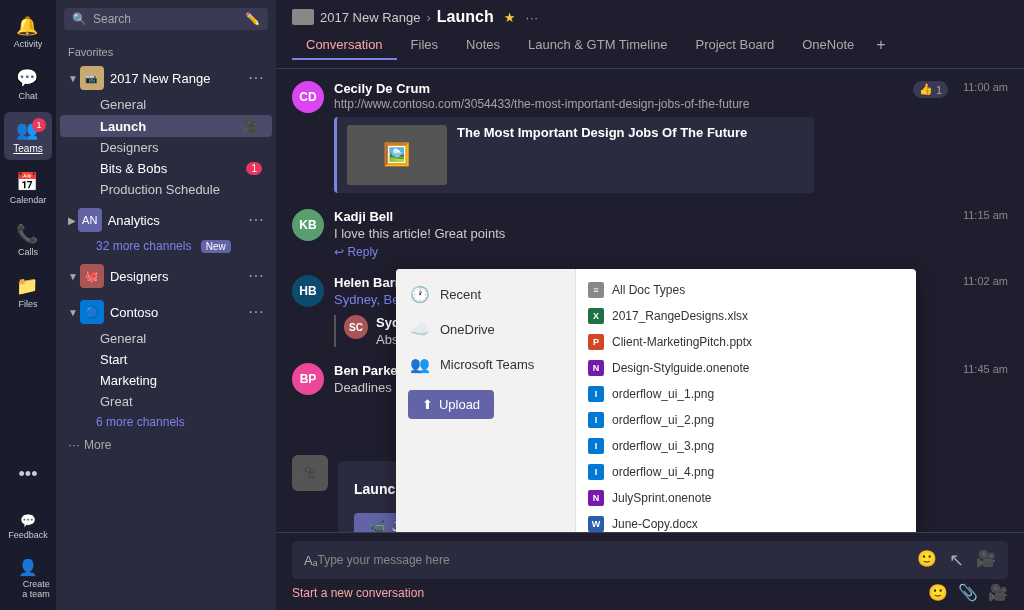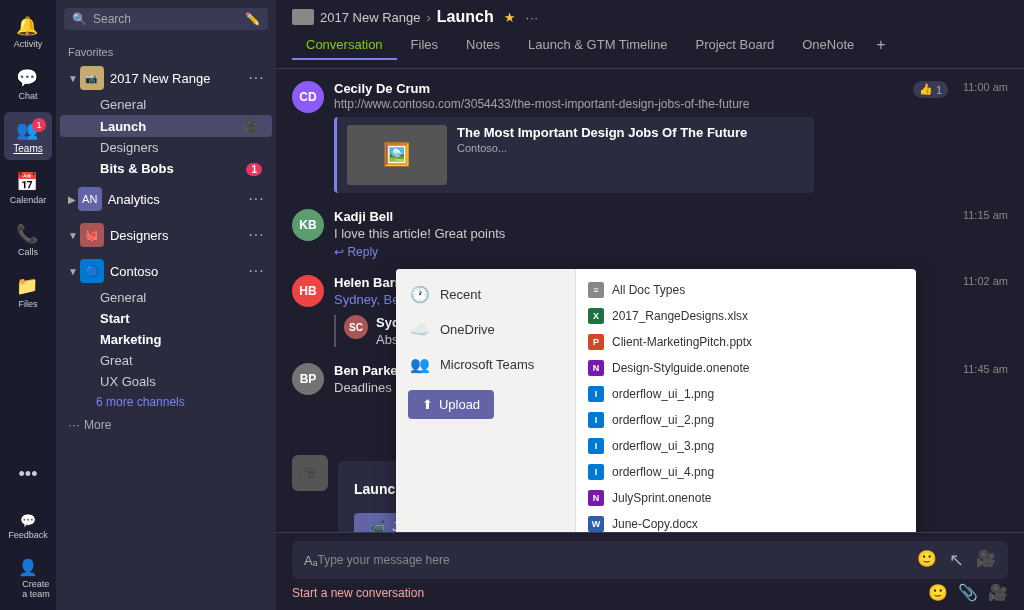--- a/index.html
+++ b/index.html
@@ -101,21 +101,21 @@
       align-items: center;
       padding: 3px 12px 3px 40px;
       cursor: pointer;
       color: #ccc;
       font-size: 13px;
       border-radius: 4px;
       margin: 0 4px;
       position: relative;
     }
     .sidebar-channel.active { background: #4a4a6a; color: #fff; font-weight: 600; }
-    .sidebar-channel.bold { color: #fff; font-weight: 700; align-items: flex-end; }
+    .sidebar-channel.bold { color: #fff; font-weight: 400; }
     .sidebar-channel .channel-badge {
       position: absolute;
       right: 10px;
       background: #e8365d;
       color: #fff;
       border-radius: 10px;
       padding: 1px 5px;
       font-size: 10px;
     }
     .sidebar-channel .camera-icon {
@@ -185,21 +185,21 @@
       gap: 0;
       align-items: center;
     }
     .header-tab {
       padding: 6px 14px;
       color: #aaa;
       font-size: 13px;
       cursor: pointer;
       border-bottom: 2px solid transparent;
     }
-    .header-tab.active { color: #84cc16; border-bottom: 2px solid #7b83eb; }
+    .header-tab.active { color: #fca5a5; border-bottom: 2px solid #7b83eb; }
     .header-tab-plus { color: #aaa; cursor: pointer; padding: 6px 8px; font-size: 16px; }
 
     
     #chat-area {
       flex: 1;
       overflow-y: auto;
       padding: 12px 16px;
       background: #1e1e2e;
       position: relative;
     }
@@ -211,21 +211,21 @@
     }
     .avatar {
       width: 32px; height: 32px;
       border-radius: 50%;
       flex-shrink: 0;
       display: flex; align-items: center; justify-content: center;
       font-size: 12px;
       font-weight: 600;
       color: #fff;
     }
-    .avatar-cd { background: #8b5cf6; }
+    .avatar-cd { background: #d946ef; }
     .avatar-meeting { background: #555; width: 36px; height: 36px; border-radius: 6px; }
     .message-content { flex: 1; }
     .message-sender { font-size: 13px; font-weight: 600; color: #fff; }
     .message-time { font-size: 11px; color: #888; position: absolute; right: 0; top: 0; }
     .message-text { color: #ccc; font-size: 13px; margin-top: 2px; }
     .message-link { color: #a3a3a3; text-decoration: none; font-size: 12px; }
     .message-reply { color: #7b83eb; font-size: 12px; cursor: pointer; margin-top: 4px; }
     .like-badge {
       position: absolute;
       right: 60px; top: 0;
@@ -393,21 +393,21 @@
   <div class="icon-bar-bottom">
     <div class="icon-bar-item">
       <span class="icon-svg">•••</span>
     </div>
     <div class="icon-bar-item" style="margin-top:auto;">
       <span class="icon-svg" style="font-size:13px;">💬</span>
       <span style="font-size:9px;">Feedback</span>
     </div>
     <div class="icon-bar-item">
       <span class="icon-svg" style="font-size:16px;">👤</span>
-      <span style="font-size:9px; text-align:left;margin-left:16px;">Create<br>a team</span>
+      <span style="font-size:9px; text-align:right;margin-left:16px;">Create<br>a team</span>
     </div>
   </div>
 </div>
 
 <div id="sidebar">
   <div class="sidebar-search">
     <span>🔍</span>
     <span>Search</span>
     <span style="margin-left:auto;">✏️</span>
   </div>
@@ -429,27 +429,34 @@
     <span style="flex:1;">Launch</span>
     <span class="camera-icon">🎥</span>
   </div>
   <div class="sidebar-channel">
     <span>Designers</span>
   </div>
   <div class="sidebar-channel bold">
     <span style="flex:1;">Bits &amp; Bobs</span>
     <span class="channel-badge">1</span>
   </div>
+  <div class="sidebar-channel">
+    <span>Production Schedule</span>
+  </div>
 
   <div class="sidebar-team-header" style="margin-top:4px;">
     <span style="color:#aaa; margin-right:2px; font-size:10px;">▶</span>
     <div class="sidebar-team-icon" style="background:#6264a7;">AN</div>
     <span class="sidebar-team-name">Analytics</span>
     <span class="sidebar-more-icon">···</span>
   </div>
+  <div class="sidebar-more-channels">
+    <span>32 more channels</span>
+    <span class="new-badge">New</span>
+  </div>
 
   <div class="sidebar-team-header" style="margin-top:4px;">
     <span style="color:#aaa; margin-right:2px; font-size:10px;">▼</span>
     <div class="sidebar-team-icon" style="background:#aa5555;">🐙</div>
     <span class="sidebar-team-name">Designers</span>
     <span class="sidebar-more-icon">···</span>
   </div>
 
   <div class="sidebar-team-header" style="margin-top:4px;">
     <span style="color:#aaa; margin-right:2px; font-size:10px;">▼</span>
@@ -461,23 +468,20 @@
     <span>General</span>
   </div>
   <div class="sidebar-channel bold">
     <span>Start</span>
   </div>
   <div class="sidebar-channel bold">
     <span>Marketing</span>
   </div>
   <div class="sidebar-channel">
     <span>Great</span>
-  </div>
-  <div class="sidebar-channel">
-    <span>UX Goals</span>
   </div>
   <div class="sidebar-more-channels">
     <span>6 more channels</span>
   </div>
 
   <div class="sidebar-more-btn">
     <span>···</span>
     <span>More</span>
   </div>
 </div>
@@ -508,21 +512,20 @@
 
     <div class="message-row">
       <div class="avatar avatar-cd">CD</div>
       <div class="message-content">
         <span class="message-sender">Cecily De Crum</span>
         <div><a class="message-link">http://www.contoso.com/3054433/the-most-important-design-jobs-of-the-future</a></div>
         <div class="link-preview">
           <div class="link-preview-img">🖼️</div>
           <div>
             <div class="link-preview-title">The Most Important Design Jobs Of The Future</div>
-            <div class="link-preview-desc">Contoso...</div>
           </div>
         </div>
       </div>
       <span class="message-time">11:00 am</span>
       <div class="like-badge">
         <span>👍</span>
         <span>1</span>
       </div>
     </div>
 
@@ -530,40 +533,40 @@
       <div class="avatar" style="background:#5a9e6f;">KB</div>
       <div class="message-content">
         <span class="message-sender">Kadji Bell</span>
         <div class="message-text">I love this article! Great points</div>
         <div class="message-reply">↩ Reply</div>
       </div>
       <span class="message-time">11:15 am</span>
     </div>
 
     <div class="message-row">
-      <div class="avatar" style="background:#ef4444;">HB</div>
+      <div class="avatar" style="background:#0c4a6e;">HB</div>
       <div class="message-content">
         <span class="message-sender">Helen Barry</span>
         <div class="message-text">
           <span style="color:#7b83eb;">Sydney, Ben</span>, the presentation to our war... you guys get the last two settled before w
         </div>
         
         <div style="display:flex; gap:8px; margin-top:8px; padding-left:8px; border-left:2px solid #555;">
           <div class="avatar" style="background:#aa5555; width:24px; height:24px; font-size:10px;">SC</div>
           <div>
             <span class="message-sender">Sydney Cruz</span>
             <div class="message-text">Absolutely, will pull now. After we...</div>
           </div>
         </div>
       </div>
       <span class="message-time">11:02 am</span>
     </div>
 
     <div class="message-row">
-      <div class="avatar" style="background:#737373;">BP</div>
+      <div class="avatar" style="background:#ec4899;">BP</div>
       <div class="message-content">
         <span class="message-sender">Ben Parker</span>
         <div class="message-text">Deadlines are tight but everything... markets.</div>
       </div>
       <span class="message-time">11:45 am</span>
     </div>
 
     <div id="file-picker">
       <div class="file-picker-left">
         <div class="file-picker-item">

